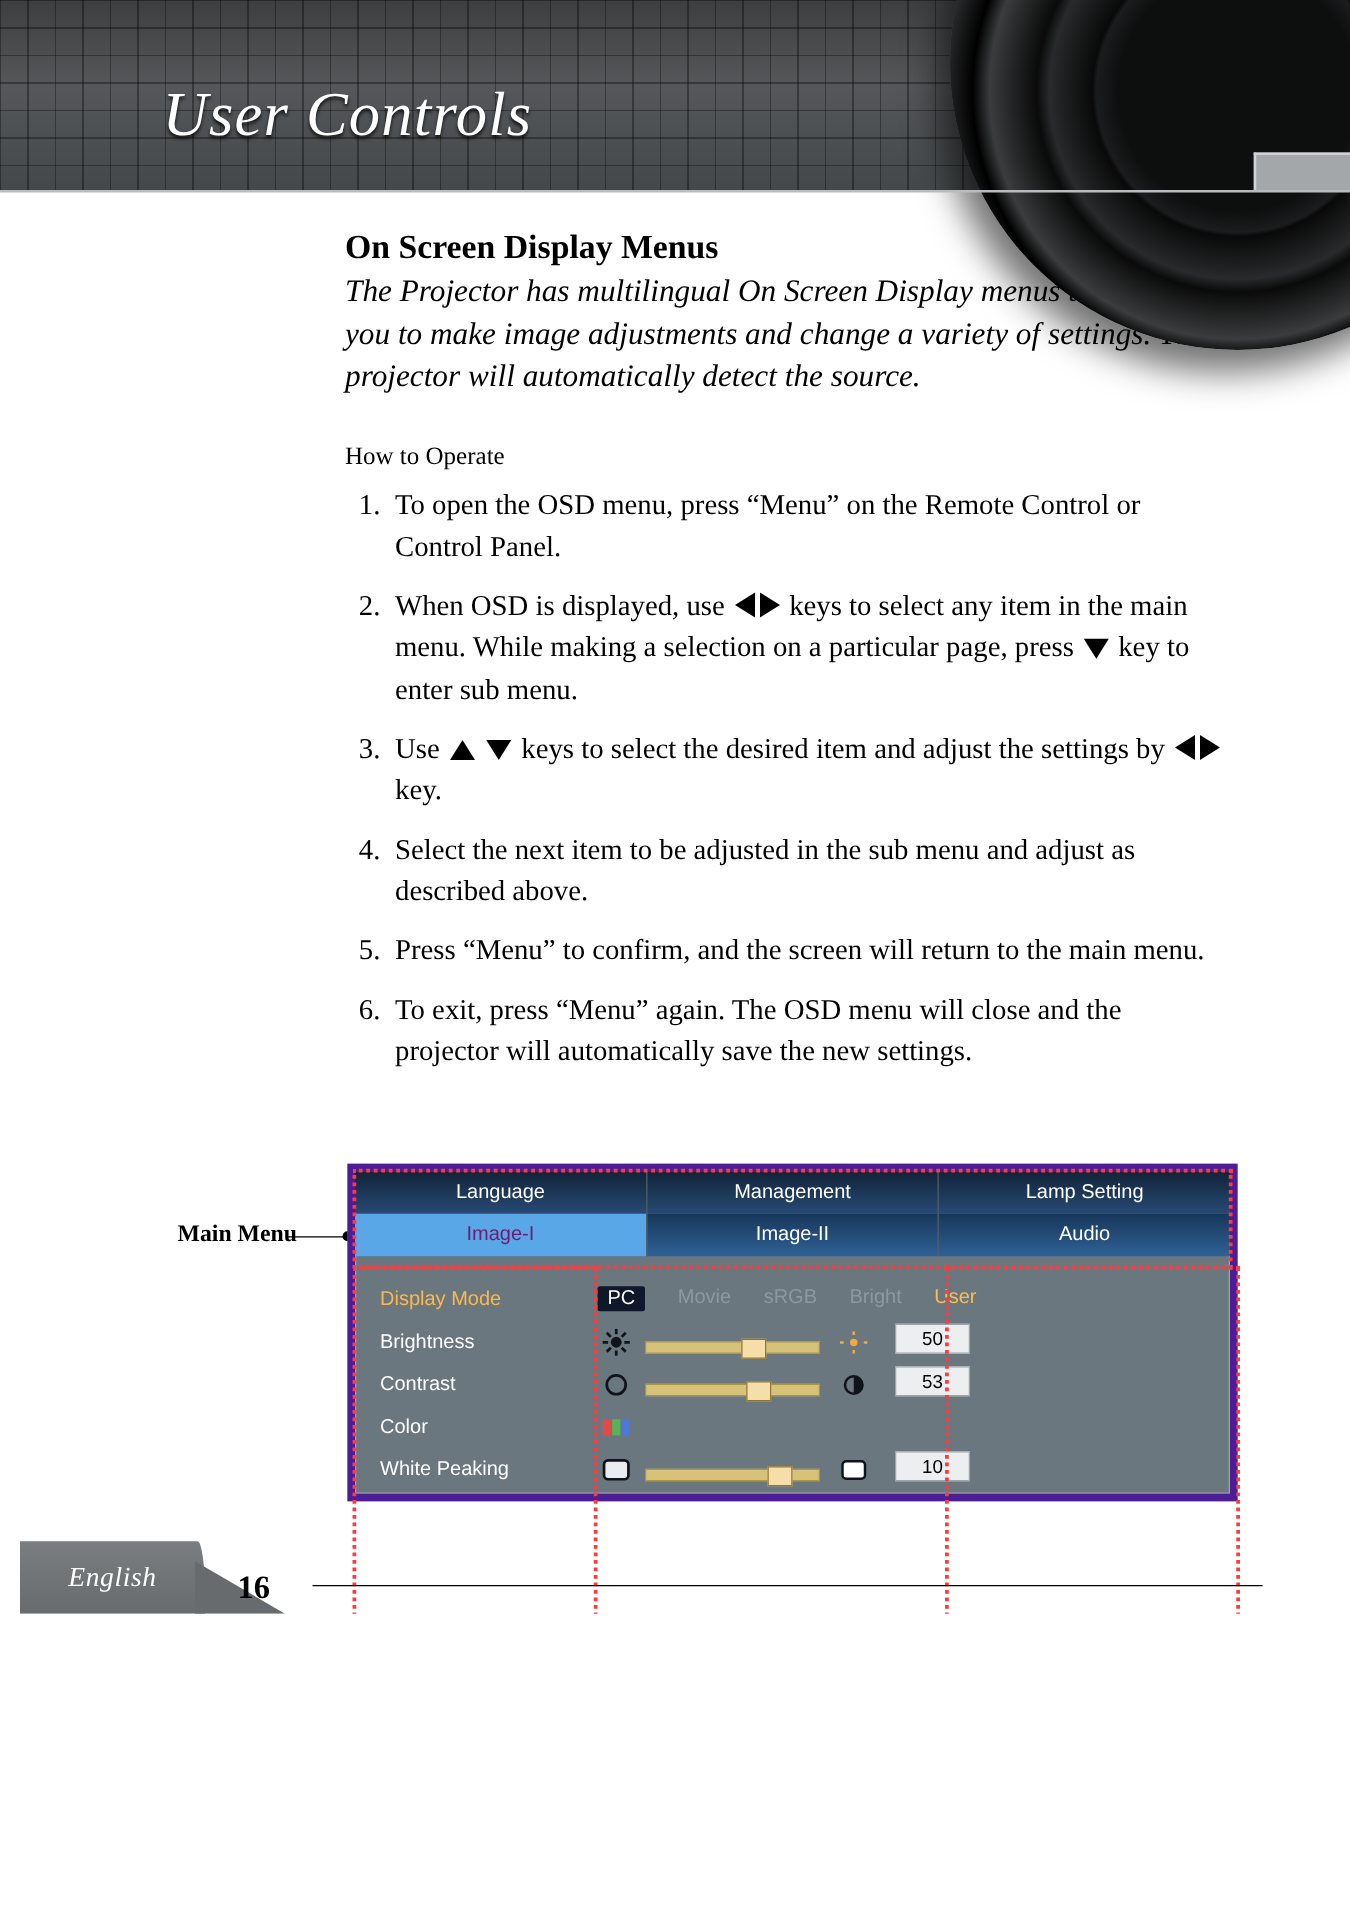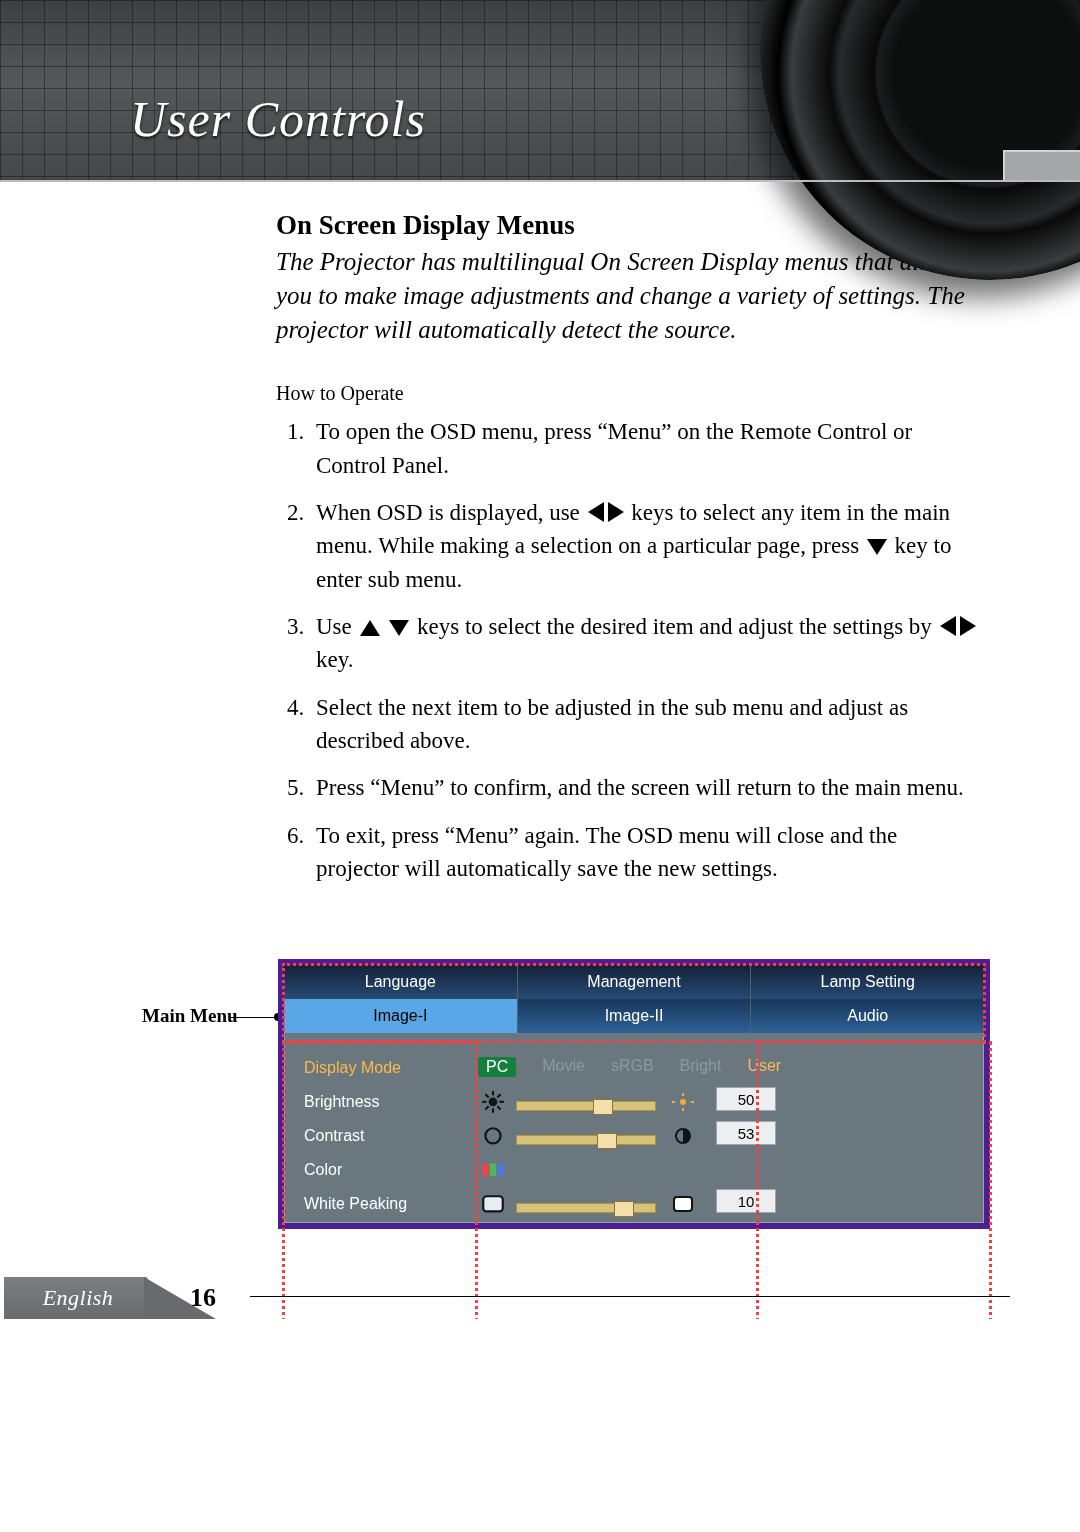--- a/index.html
+++ b/index.html
@@ -1,20 +1,20 @@
 <!DOCTYPE html>
 <html><head>
 <meta charset="utf-8">
 <style>
 html,body{margin:0;padding:0}
 body{width:1080px;background:#fff;font-family:"Palatino Linotype","Book Antiqua",Palatino,serif;color:#000}
 
 
 .hdr{
- position:relative;height:180px;
+ position:relative;height:152px;
  background:
   repeating-linear-gradient(to right,rgba(0,0,0,.35) 0 1px,transparent 1px 22px),
   repeating-linear-gradient(to bottom,rgba(0,0,0,.35) 0 1px,transparent 1px 22px),
   linear-gradient(to bottom,#3d3e3f,#55575a 45%,#44484a);
  color:#fff;
 }
 .hdr h1{
  margin:0;position:absolute;left:130px;bottom:32px;
  font-style:italic;font-weight:normal;font-size:50px;
  text-shadow:0 2px 3px rgba(0,0,0,.8);letter-spacing:1px;
@@ -44,53 +44,53 @@
 .tri.d{border-left:10px solid transparent;border-right:10px solid transparent;border-top:16px solid #000}
 
 
 .diagram{margin:40px 0 0 130px;width:880px;position:relative;font-family:Verdana,Geneva,sans-serif;font-size:16px}
 .osd{position:relative;margin-left:148px;width:700px;background:#6b777f;border:6px solid #4c1d95;box-shadow:0 0 0 1px #9aa4ab inset}
 .tabrow{display:flex;height:34px}
 .tab{flex:1;display:flex;align-items:center;justify-content:center;border-left:1px solid #52606a;color:#fff}
 .tab:first-child{border-left:0}
 .tabrow.top{background:linear-gradient(#122339,#274a74)}
 .tabrow.bot{background:linear-gradient(#17375a,#2f6196)}
-.tab.sel{background:#5aa7e7;color:#000000}
+.tab.sel{background:#5aa7e7;color:#701a75}
 
 
 .dotbox{pointer-events:none;position:absolute;border:3px dotted #ff3b3b}
 .db-main{top:-2px;left:-2px;width:calc(100% - 2px);height:74px}
 .db-sub{top:76px;left:-2px;width:190px;height:312px}
 .db-set{top:76px;left:472px;width:230px;height:312px}
 
 
 .osdbody{padding:10px 10px 10px 20px}
 .row{display:flex;align-items:flex-end;height:34px}
 .row .lbl{width:170px;color:#fff}
 .row.sel .lbl{color:#fcb94b}
 .modes{display:flex;gap:26px;margin-left:4px}
 .mode{color:#8d99a1}
-.mode.on{background:#15803d;color:#fff;padding:1px 8px;border-radius:2px}
+.mode.on{background:#0f172a;color:#fff;padding:1px 8px;border-radius:2px}
 .mode.user{color:#fdbb55}
 .ic{width:26px;height:20px;display:inline-block;margin-left:6px}
 .bar{width:140px;height:10px;background:#d7c27a;display:inline-block;margin:0 10px;box-shadow:0 0 0 1px #ae9340 inset}
 .bar .knob{width:18px;height:14px;background:#f6deab;display:block;margin-top:-2px;border:1px solid #8f752e}
 .scaleic{width:22px;height:18px;display:inline-block;margin:0 6px}
 .valbox{width:58px;height:22px;background:#eceef0;display:inline-flex;align-items:center;justify-content:center;margin-left:16px;color:#000;font-size:15px;border:1px solid #9aa5ac}
 
 
 .lead{position:absolute;border-color:#000;border-style:solid}
 .lead.h{border-width:1px 0 0 0}
 .lead.v{border-width:0 0 0 1px}
 .dot{position:absolute;width:8px;height:8px;border-radius:50%;background:#000}
 .leadlbl{position:absolute;font-family:"Palatino Linotype",serif;font-size:19px;color:#000;font-weight:bold}
 
 
 .footer{position:relative;height:54px;margin-top:36px}
-.ftab{position:absolute;left:4px;bottom:0;width:148px;height:42px;
+.ftab{position:absolute;left:16px;bottom:0;width:148px;height:58px;
  background:linear-gradient(#7a7e81,#676b6e);color:#fff;font-size:22px;
  display:flex;align-items:center;justify-content:center;font-style:italic;letter-spacing:.5px;
  border-top-right-radius:6px 42px}
 .ftab:after{content:"";position:absolute;right:-64px;bottom:0;width:0;height:0;
  border-bottom:42px solid #676b6e;border-right:72px solid transparent}
 .pgnum{position:absolute;left:190px;bottom:6px;font-size:26px;font-weight:bold;font-family:Verdana}
 .pgline{position:absolute;left:250px;right:70px;bottom:22px;height:1px;background:#000}
 </style>
 </head>
 <body>

